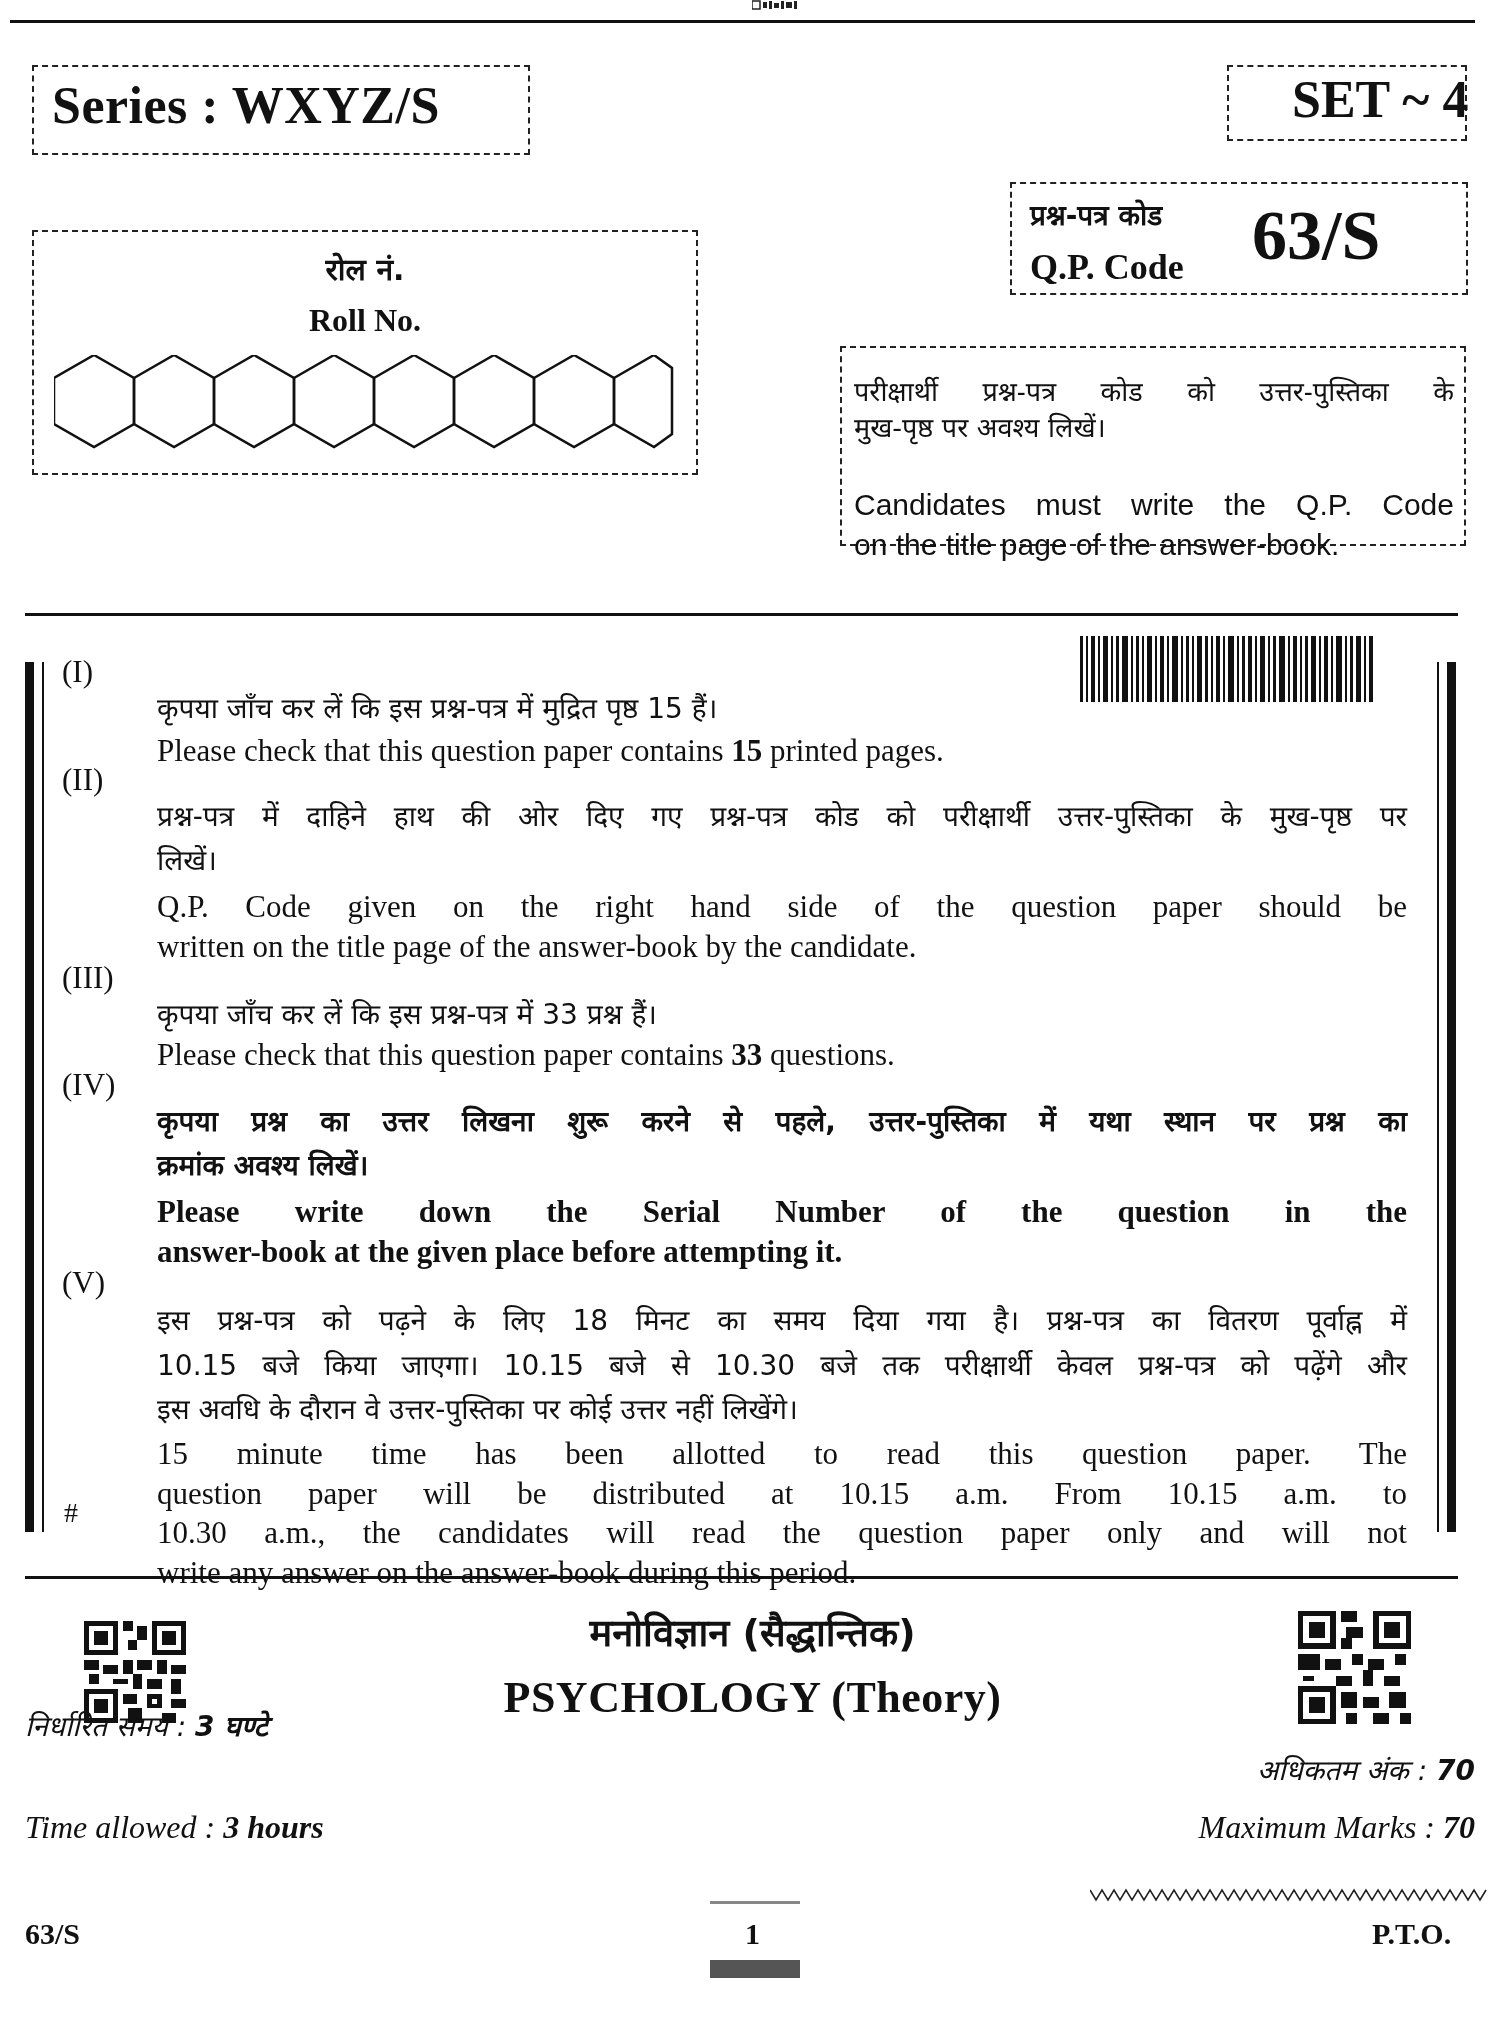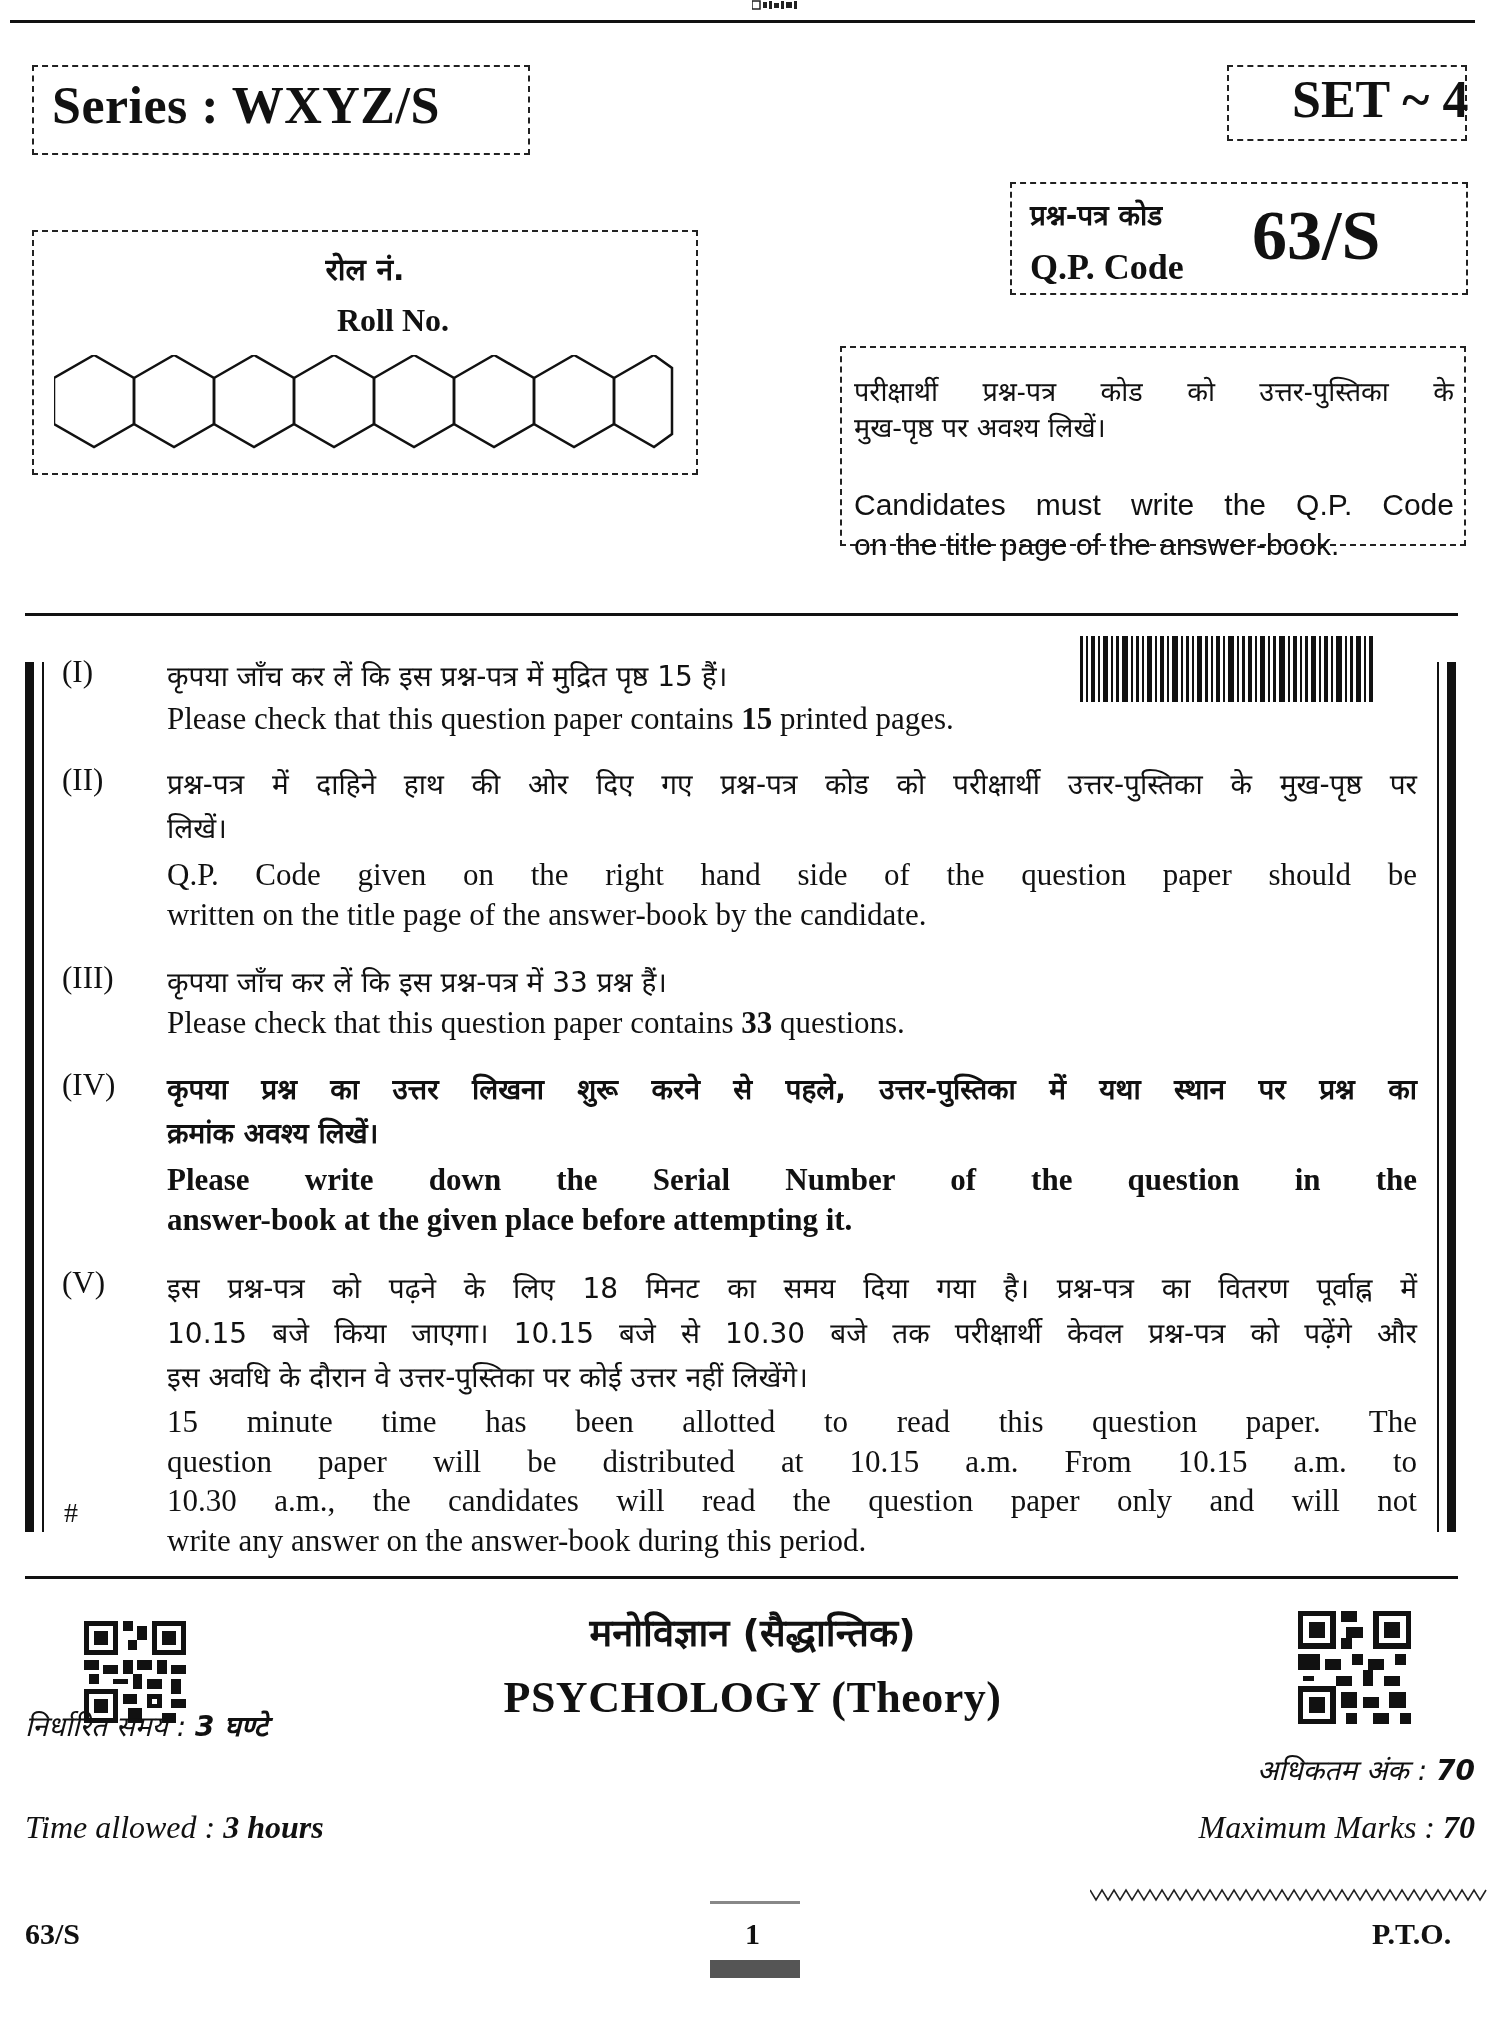--- a/index.html
+++ b/index.html
@@ -14,38 +14,38 @@
 
   
   #top-mark { left:752px; top:0px; width:60px; height:10px; }
   #series-box { left:32px; top:65px; width:498px; height:90px; }
   #series-text { left:52px; top:76px; font-size:52px; font-weight:bold; letter-spacing:0.5px; }
   #set-box { left:1227px; top:65px; width:240px; height:76px; }
   #set-text { left:1244px; top:70px; font-size:52px; font-weight:bold;margin-left:48px; }
 
   #roll-box { left:32px; top:230px; width:666px; height:245px; }
   #roll-hi { left:0; top:248px; width:730px; text-align:center; font-size:30px; font-weight:bold; }
-  #roll-en { left:0; top:302px; width:730px; text-align:center; font-size:32px; font-weight:bold;padding-left:28px; }
+  #roll-en { left:0; top:302px; width:730px; text-align:center; font-size:32px; font-weight:bold; }
   #hex-row { left:54px; top:355px; }
 
   #qp-box { left:1010px; top:182px; width:458px; height:113px; }
   #qp-hi { left:1030px; top:195px; font-size:28px; font-weight:bold; }
   #qp-en { left:1030px; top:246px; font-size:36px; font-weight:bold; }
   #qp-code { left:1252px; top:196px; font-size:70px; font-weight:bold; }
 
   #note-box { left:840px; top:346px; width:626px; height:200px; }
   .note-line { position:absolute; left:854px; width:600px; font-size:30px; text-align:justify; text-align-last:justify; white-space:nowrap; }
 
   
   #instr-frame { left:25px; top:662px; width:1431px; height:870px; }
   .bar-thick { position:absolute; top:0; bottom:0; width:9px; background:#111; }
   .bar-thin { position:absolute; top:0; bottom:0; width:2px; background:#111; }
 
   .item-num { position:absolute; left:62px; font-size:31px; }
-  .line { position:absolute; left:167px; width:1250px; font-size:31px; white-space:nowrap; }
+  .line { position:absolute; left:157px; width:1250px; font-size:31px; white-space:nowrap;margin-top:32px; }
   .just { text-align:justify; text-align-last:justify; }
   .hi { font-family:"DejaVu Sans", sans-serif; font-size:28px; }
   .hi.b { font-weight:bold; }
 
   #barcode { left:1080px; top:636px; width:295px; height:66px; }
 
   
   #qr-left { left:84px; top:1621px; width:102px; height:102px; }
   #qr-right { left:1298px; top:1611px; width:113px; height:113px; }
   #subject-hi { left:0; top:1605px; width:1505px; text-align:center; font-family:"DejaVu Sans", sans-serif; font-size:38px; font-weight:bold; }

